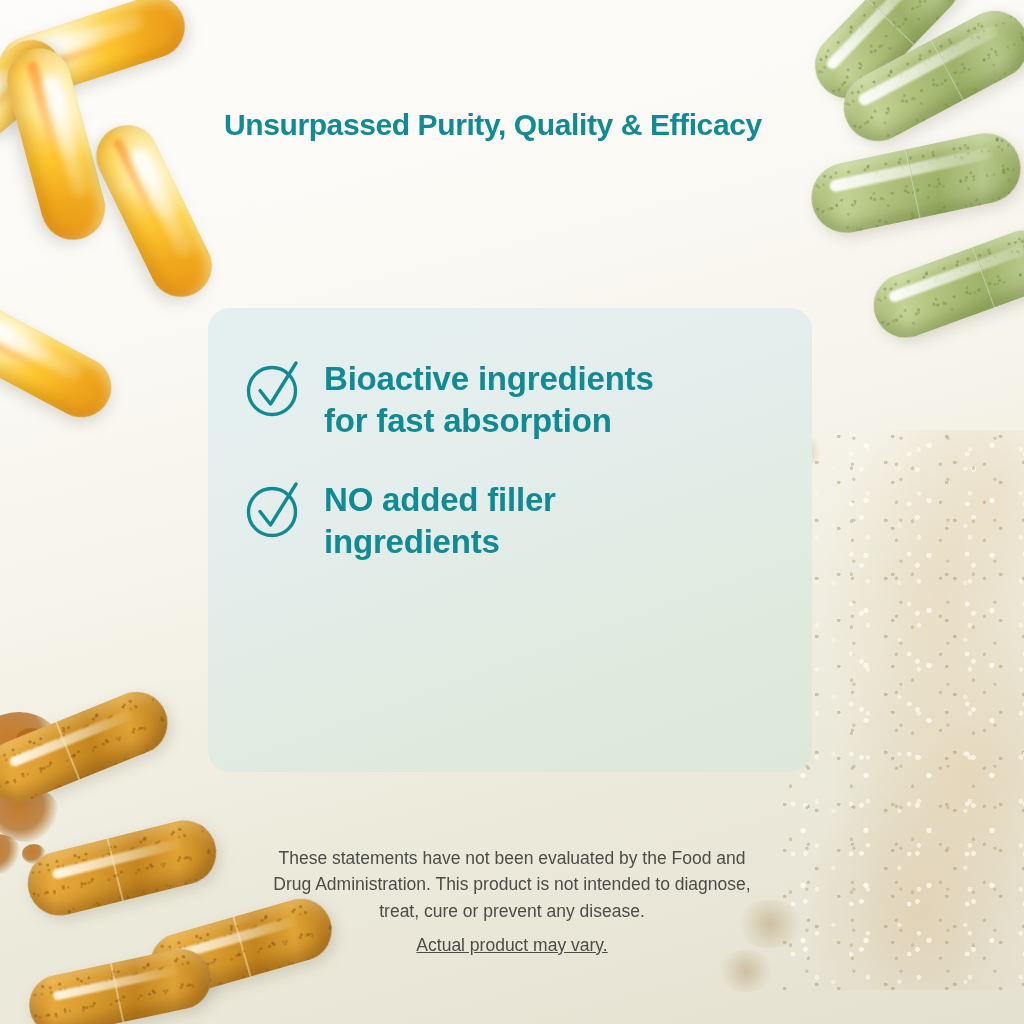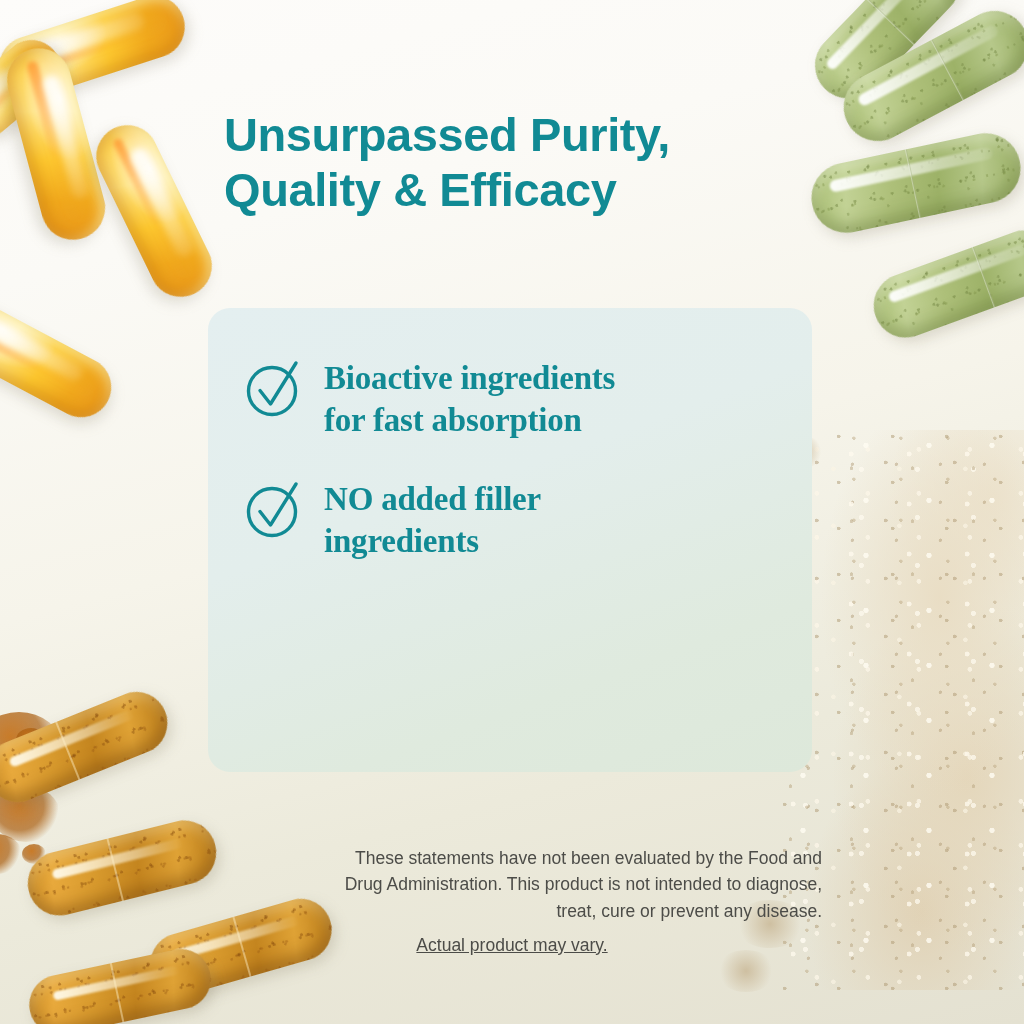--- a/index.html
+++ b/index.html
@@ -191,21 +191,21 @@
     background:radial-gradient(circle, rgba(200,182,148,.8), rgba(200,182,148,0) 70%);
   }
 
   
 
   .headline {
     position:absolute;
     left:224px; top:108px;
     width:600px;
     color:#118a94;
-    font-size:47px;
+    font-size:30px;
     font-weight:700;
     line-height:1.16;
     letter-spacing:-.4px;
   }
 
   .feature-card {
     position:absolute;
     left:208px; top:308px;
     width:604px; height:464px;
     border-radius:22px;
@@ -230,28 +230,27 @@
 
   .check-icon { flex:0 0 auto; margin-top:2px; }
 
   .feature-text {
     color:#118a94;
     font-size:33px;
     font-weight:700;
     line-height:1.26;
     letter-spacing:-.2px;
     white-space:pre-line;
-    font-family:Liberation Serif, serif;
   }
 
   .disclaimer {
     position:absolute;
     left:202px; top:845px;
     width:620px;
-    text-align:right;
+    text-align:center;
     color:#4c4c48;
     font-size:17.5px;
     line-height:1.5;
     white-space:pre-line;
   }
 
   .vary-note {
     position:absolute;
     left:202px; top:932px;
     width:620px;

